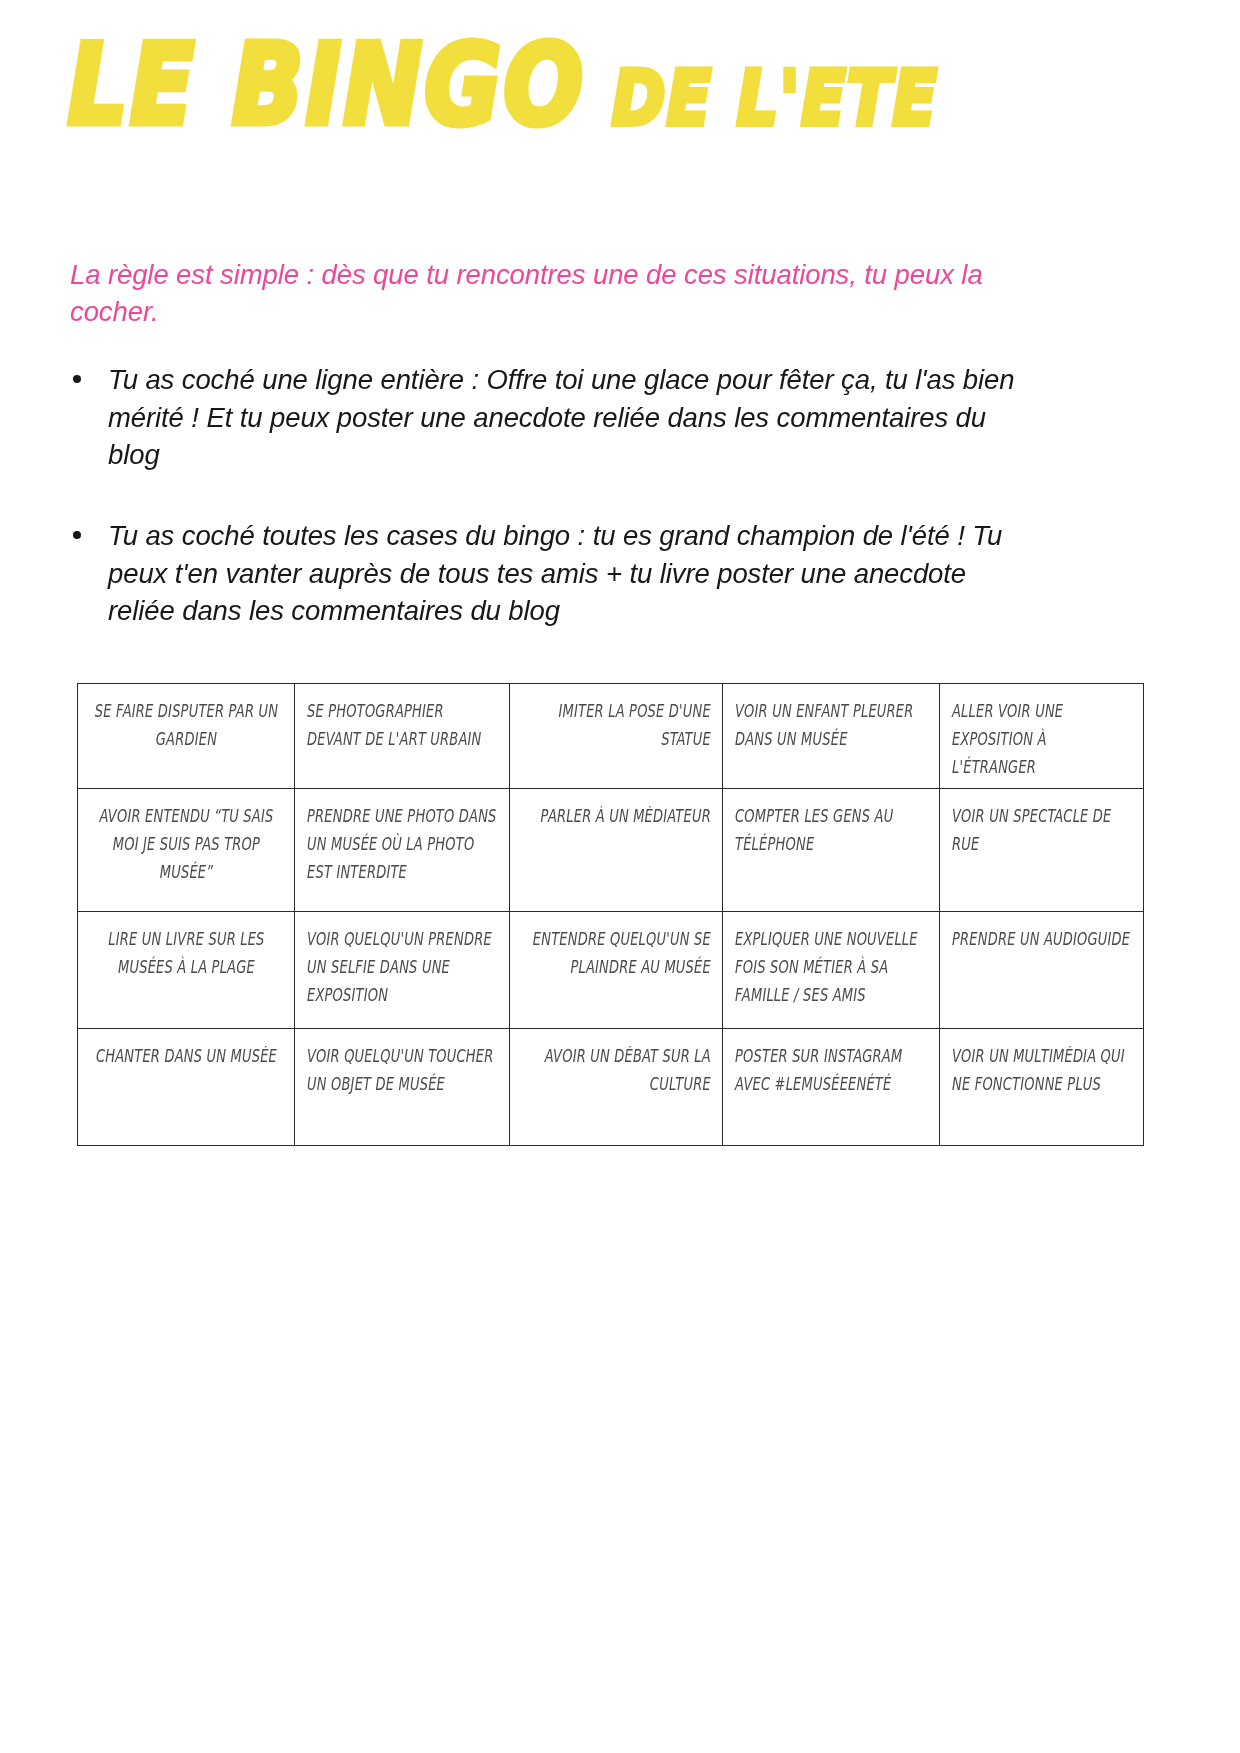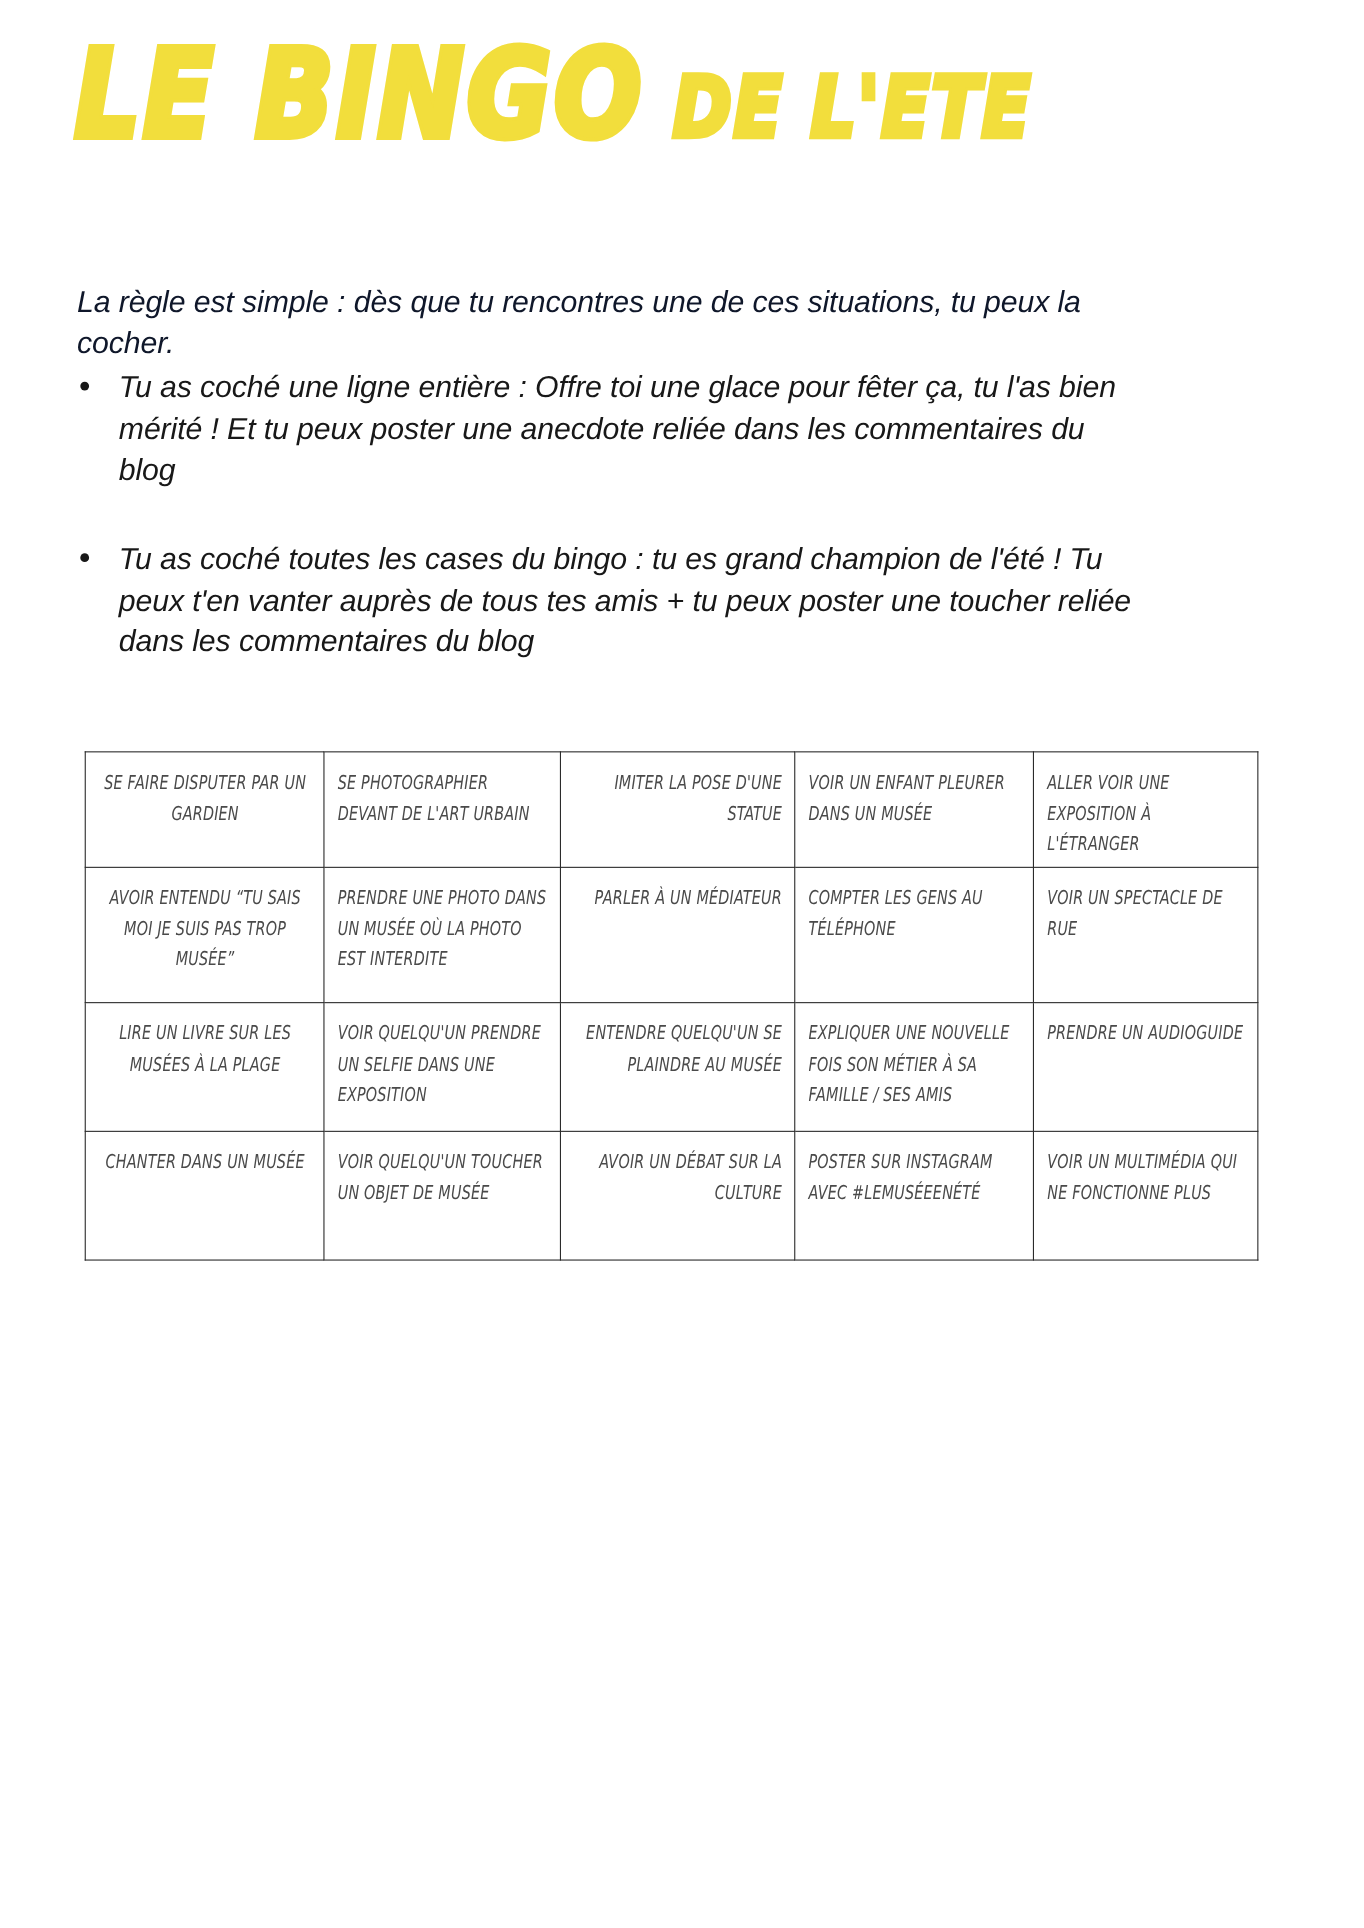--- a/index.html
+++ b/index.html
@@ -65,21 +65,21 @@
 
   
   .intro {
     position: absolute;
     left: 70px;
     top: 228px;
     width: 960px;
     font-family: "Liberation Sans", sans-serif;
     font-size: 27.5px;
     line-height: 1.37;
-    color: #0f172a;
+    color: #ec4899;
     letter-spacing: -0.1px;
   }
 
   
   .bullets {
     position: absolute;
     left: 70px;
     top: 333px;
     width: 970px;
     list-style: none;
@@ -88,20 +88,21 @@
   }
   .bullet {
     position: relative;
     padding-left: 38px;
     margin-bottom: 43px;
     font-family: "Liberation Sans", sans-serif;
     font-size: 27.5px;
     line-height: 1.37;
     color: #181818;
     letter-spacing: -0.1px;
+    margin-top: 28px;
   }
   .bullet::before {
     content: "";
     position: absolute;
     left: 3px;
     top: 14px;
     width: 8px;
     height: 8px;
     border-radius: 50%;
     background: #181818;
@@ -153,21 +154,21 @@
 
   <div class="title-block">
     <span class="title-main">Le Bingo</span>
     <span class="title-sub">de l'ete</span>
   </div>
 
   <p class="intro">La règle est simple : dès que tu rencontres une de ces situations, tu peux la cocher.</p>
 
   <ul class="bullets">
     <li class="bullet">Tu as coché une ligne entière : Offre toi une glace pour fêter ça, tu l'as bien mérité ! Et tu peux poster une anecdote reliée dans les commentaires du blog</li>
-    <li class="bullet">Tu as coché toutes les cases du bingo : tu es grand champion de l'été ! Tu peux t'en vanter auprès de tous tes amis + tu peux poster une toucher reliée dans les commentaires du blog</li>
+    <li class="bullet">Tu as coché toutes les cases du bingo : tu es grand champion de l'été ! Tu peux t'en vanter auprès de tous tes amis + tu livre poster une anecdote reliée dans les commentaires du blog</li>
   </ul>
 
   <table class="bingo-grid">
     <tbody>
       <tr class="row-1">
         <td class="col-1">
             <span class="cell-text">Se faire disputer par un gardien</span>
           </td>
         <td class="col-2">
             <span class="cell-text">Se photographier devant de l'art urbain</span>

